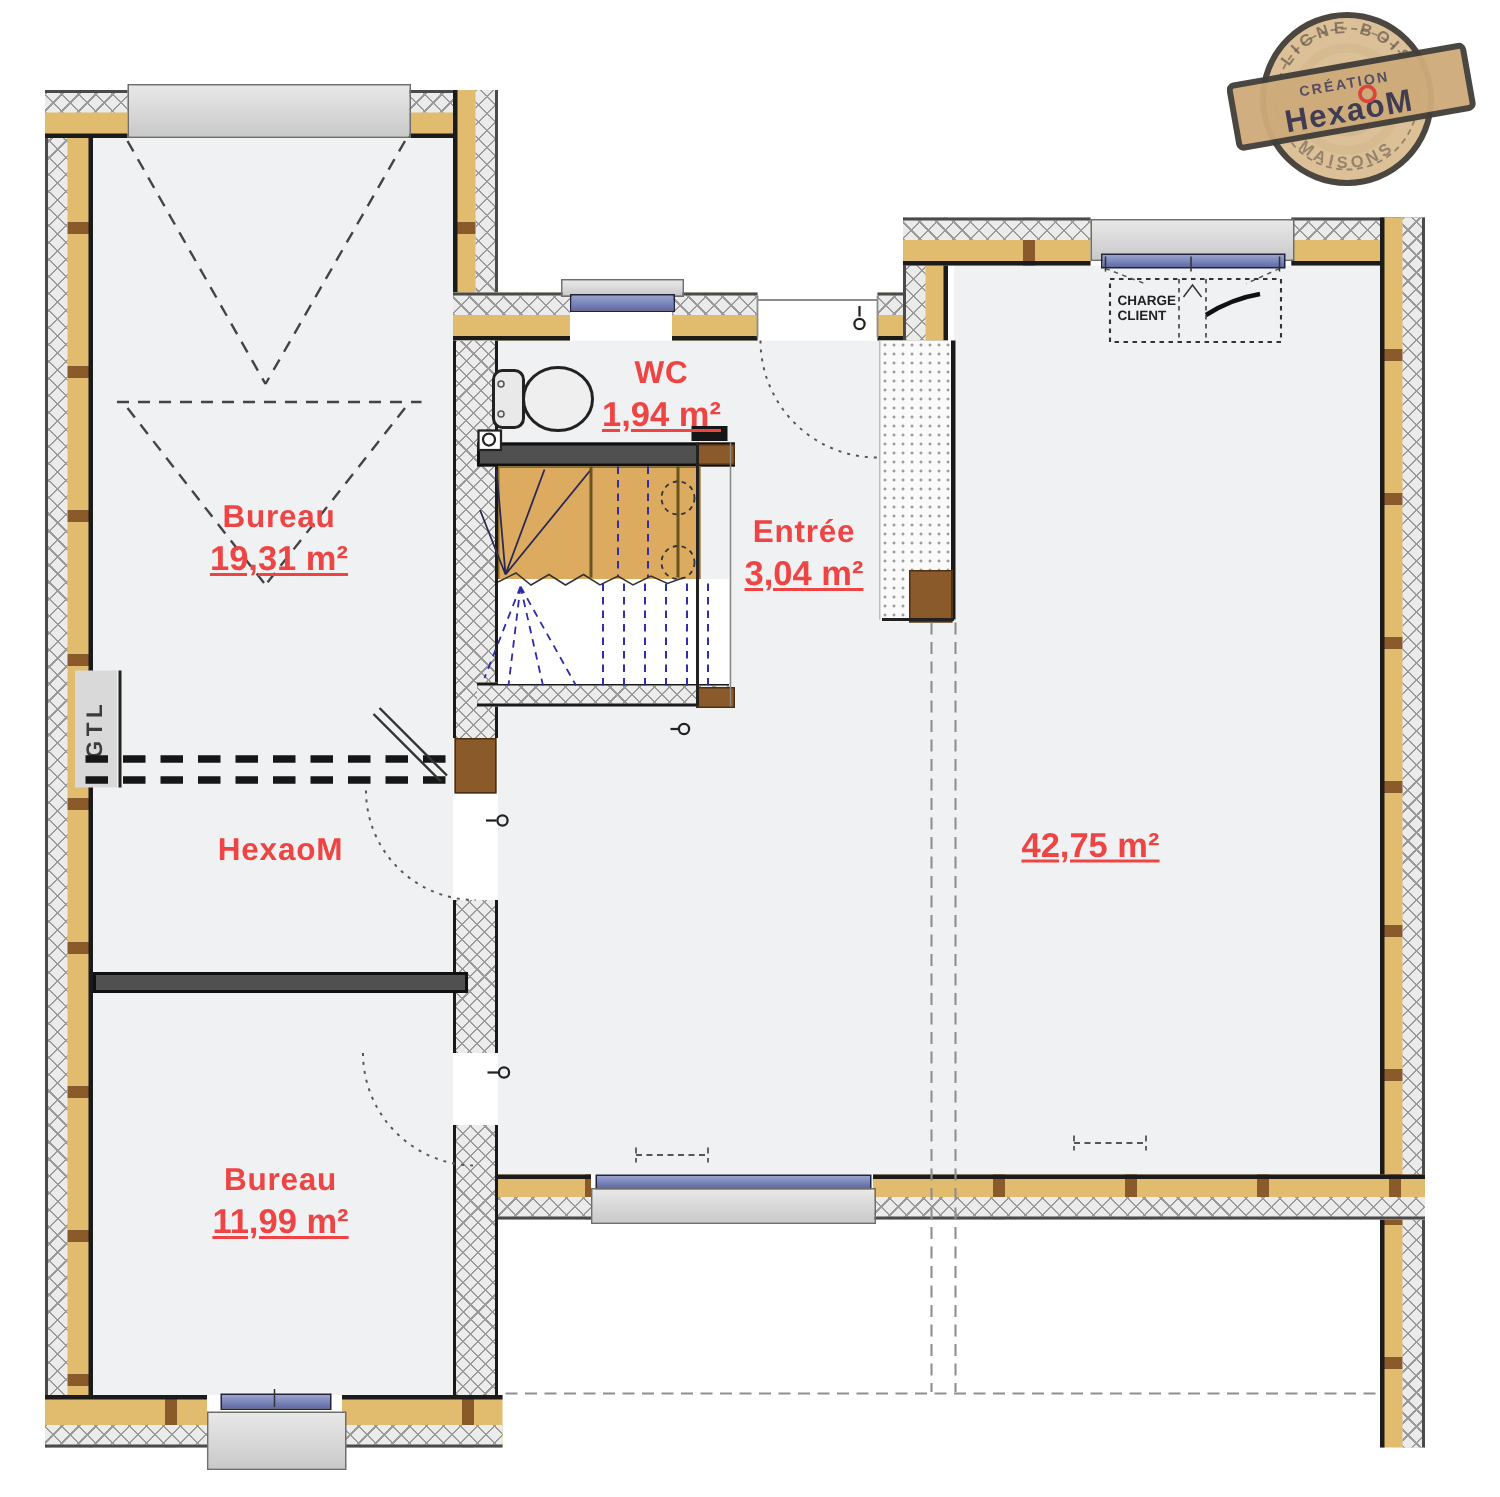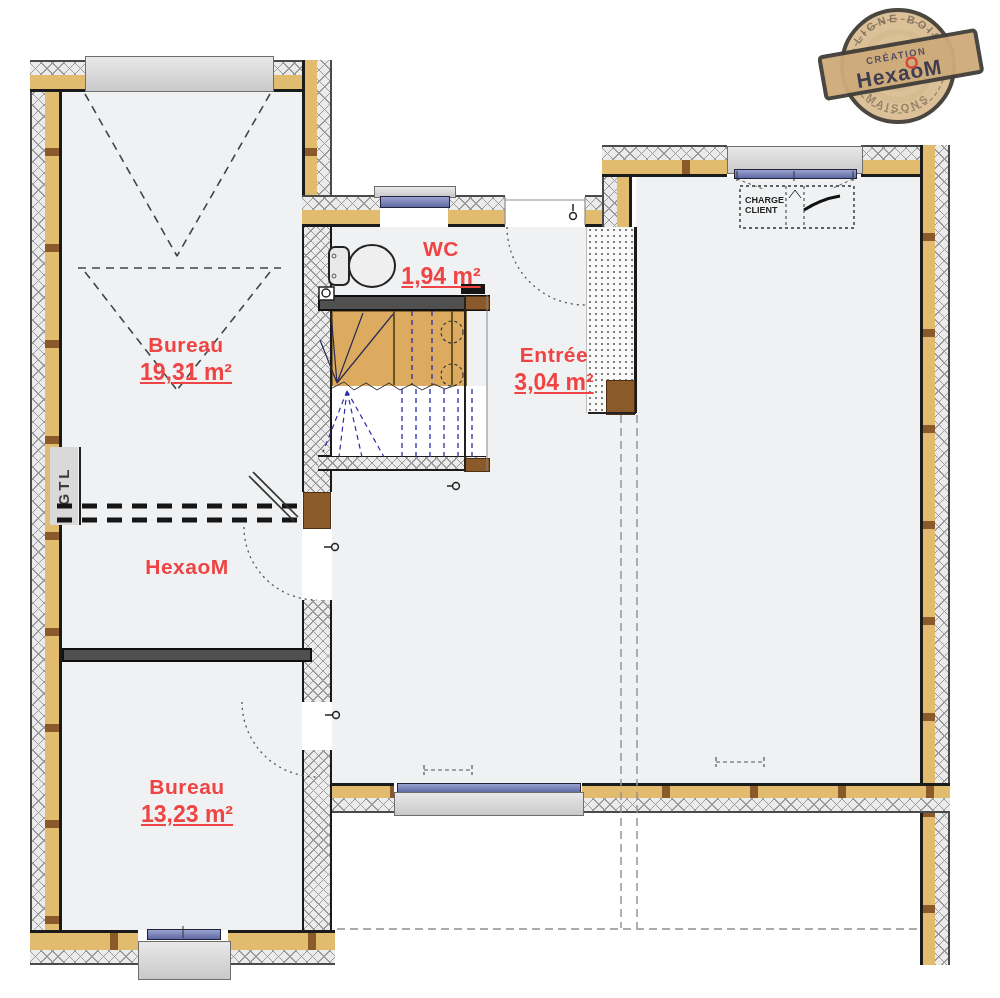--- a/index.html
+++ b/index.html
@@ -191,32 +191,33 @@
   </svg>
 
   <div class="lbl" style="left:96px;top:332px;width:180px;">
     <div class="nm">Bureau</div>
     <div class="ar">19,31 m²</div>
   </div>
   <div class="lbl" style="left:371px;top:236px;width:140px;">
     <div class="nm">WC</div>
     <div class="ar">1,94 m²</div>
   </div>
-  <div class="lbl" style="left:474px;top:342px;width:160px;">
+  <div class="lbl" style="left:456px;top:342px;width:160px;">
     <div class="nm">Entrée</div>
     <div class="ar">3,04 m²</div>
   </div>
   <div class="lbl" style="left:97px;top:554px;width:180px;">
     <div class="nm">HexaoM</div>
   </div>
   <div class="lbl" style="left:627px;top:549px;width:200px;">
+    <div class="ar">42,75 m²</div>
   </div>
   <div class="lbl" style="left:97px;top:774px;width:180px;">
     <div class="nm">Bureau</div>
-    <div class="ar">13,23 m²</div>
+    <div class="ar">11,99 m²</div>
   </div>
 
   <svg width="180" height="130" viewBox="0 0 180 130" style="left:818px;top:2px;opacity:.9;">
     <defs>
       <path id="arcTop" d="M 36,64 a 44,44 0 0 1 88,0"></path>
       <path id="arcBot" d="M 34,64 a 46,46 0 0 0 92,0"></path>
     </defs>
     <circle cx="80" cy="64" r="56" fill="#d8ba8d" stroke="#38332c" stroke-width="4"></circle>
     <circle cx="80" cy="64" r="22" fill="none" stroke="#c2a477" stroke-width="6" opacity=".4"></circle>
     <circle cx="80" cy="64" r="34" fill="none" stroke="#c2a477" stroke-width="6" opacity=".3"></circle>

